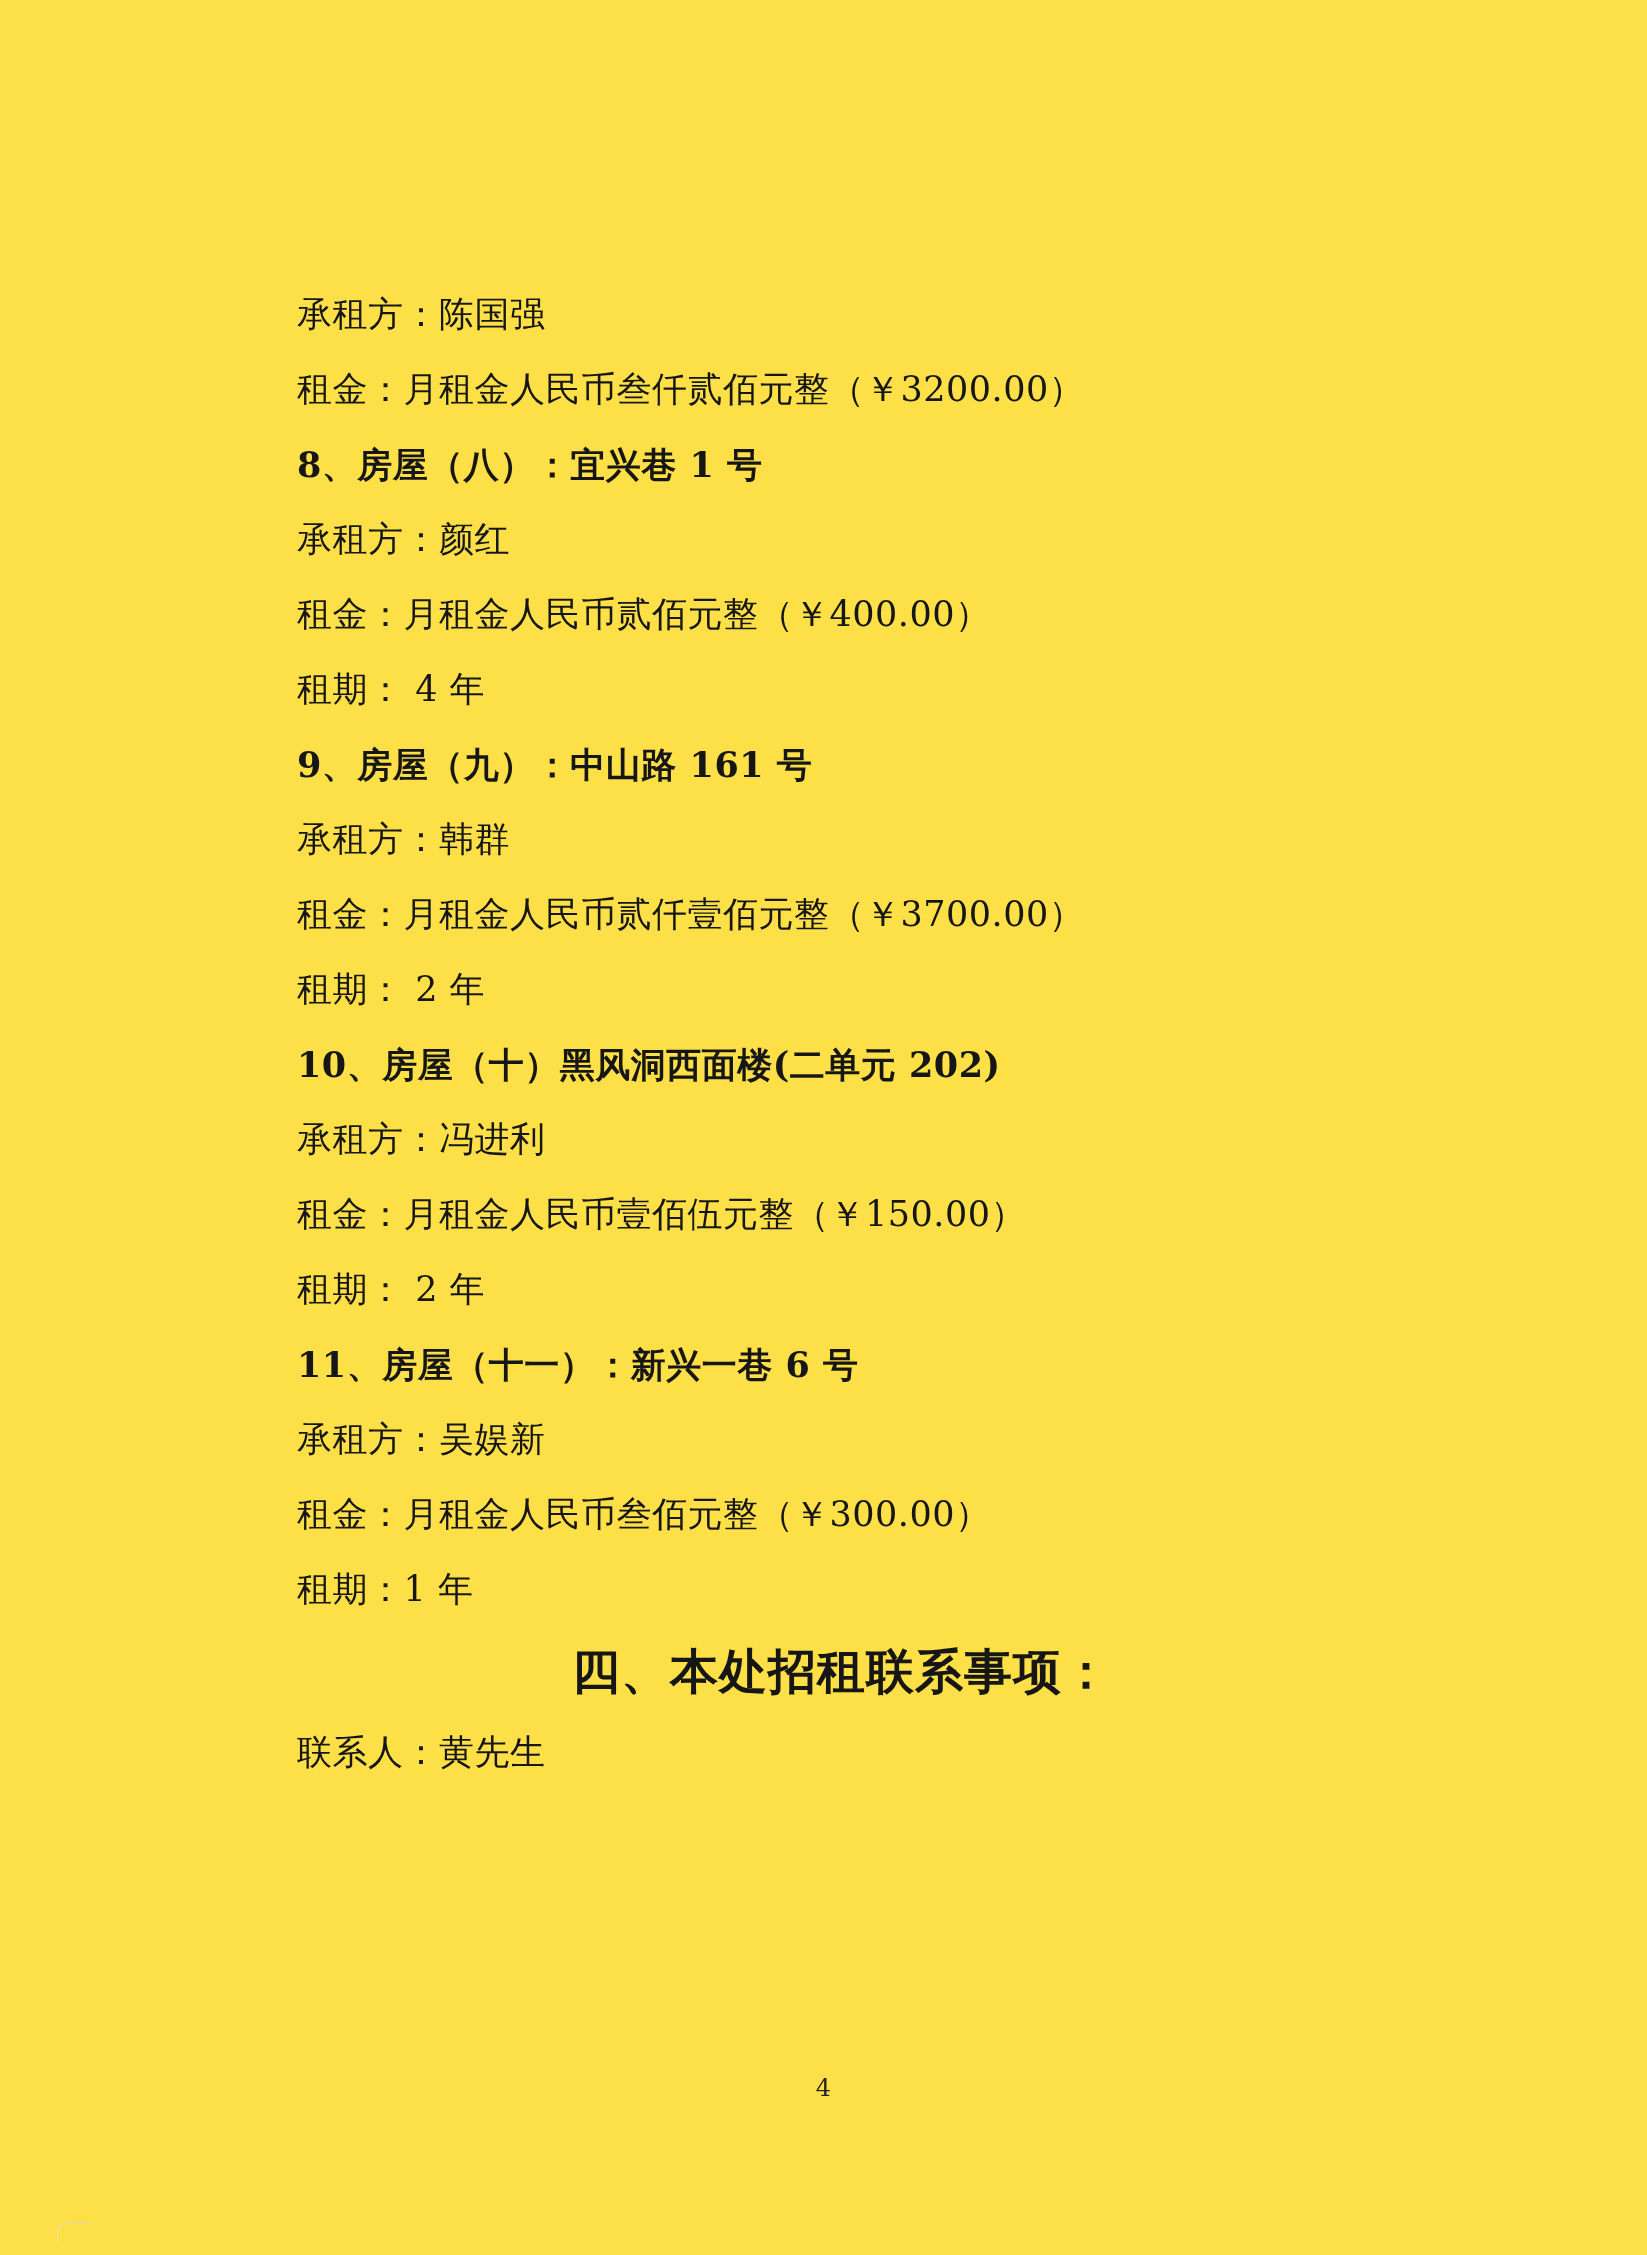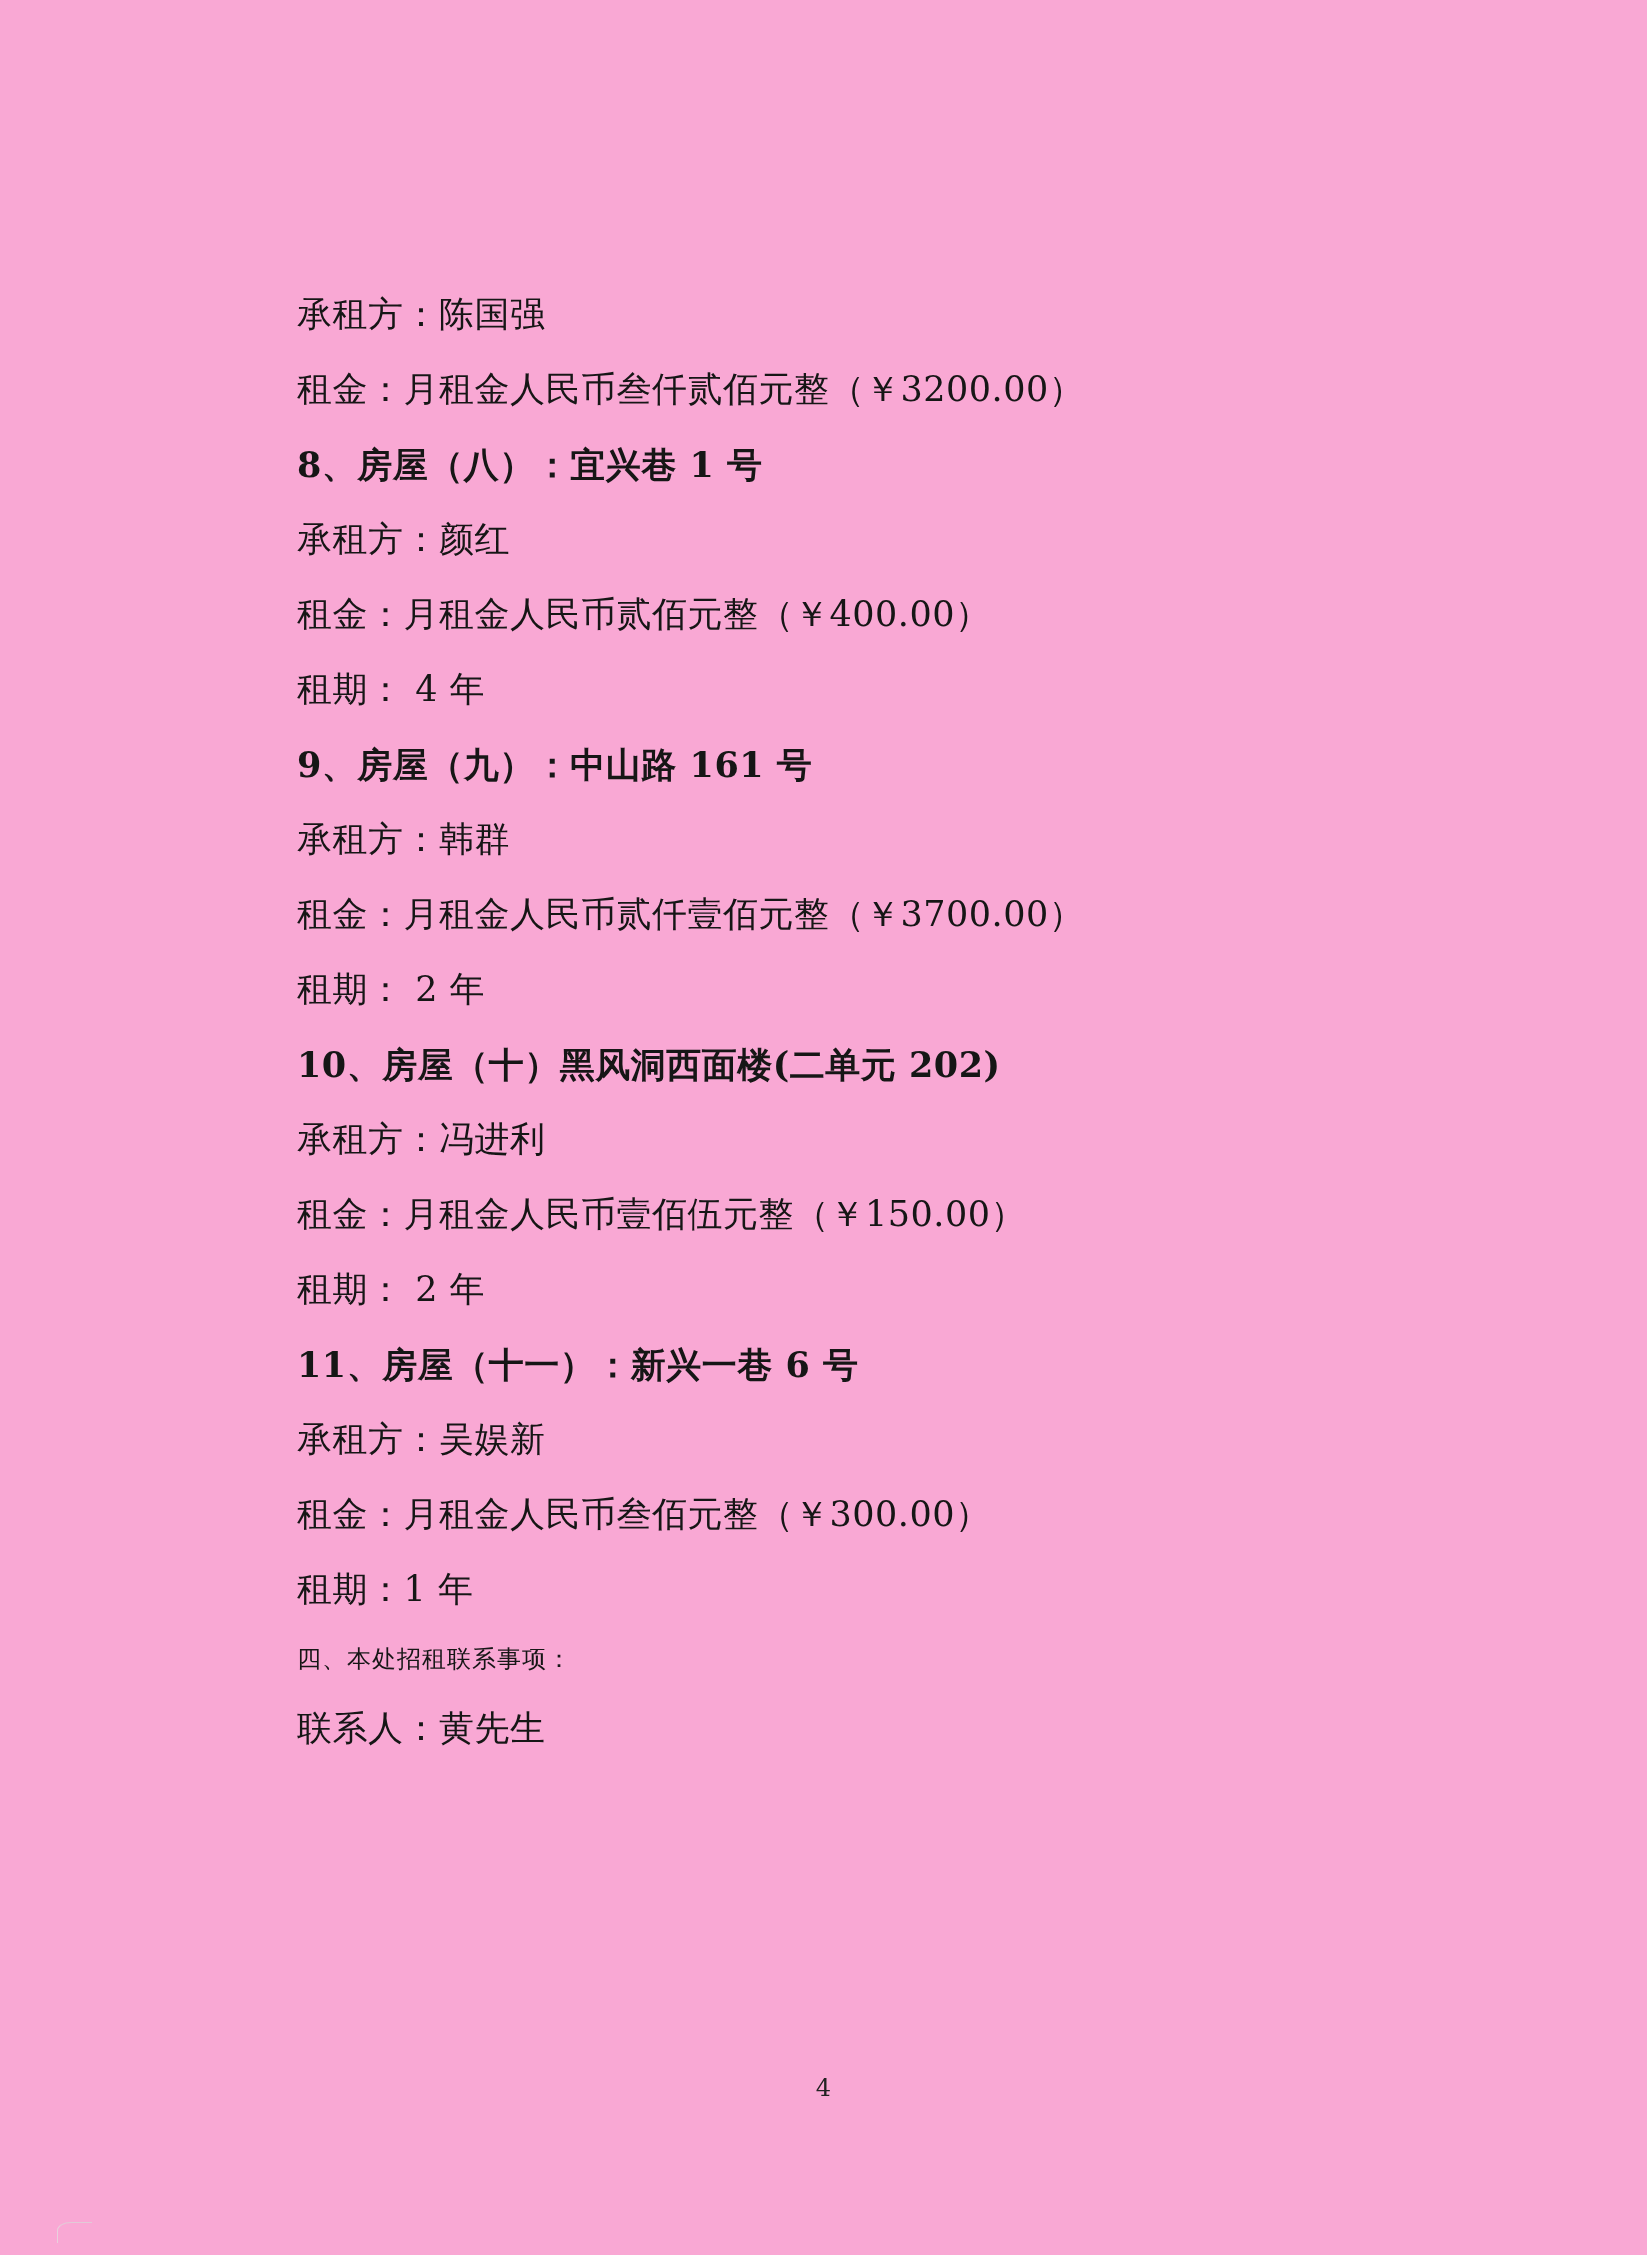--- a/index.html
+++ b/index.html
@@ -14,21 +14,21 @@
     font-family: "DejaVu Serif", "Liberation Serif", serif;
     color: #1a1a1a;
     overflow: hidden;
   }
   .page {
     position: absolute;
     top: 0;
     left: 0;
     width: 1647px;
     height: 2255px;
-    background: #f9a8d4;
+    background: #fde047;
   }
   .content {
     position: absolute;
     top: 297px;
     left: 297px;
     width: 1089px;
   }
   .line {
     font-size: 35px;
     line-height: 1.0;
@@ -39,23 +39,24 @@
     font-family: "DejaVu Serif", "Liberation Serif", serif;
   }
   .line.indent {
     padding-left: 0px;
   }
   .line.num {
     padding-left: 0px;
     font-weight: bold;
   }
   .line.heading {
-    font-weight: normal;
-    font-size: 24px;
+    font-weight: bold;
+    font-size: 48px;
     letter-spacing: 1px;
+    text-align: center;
   }
   .footer-num {
     position: absolute;
     top: 2074px;
     left: 0;
     width: 1647px;
     text-align: center;
     font-size: 24px;
     color: #222;
     font-family: "DejaVu Serif", "Liberation Serif", serif;

